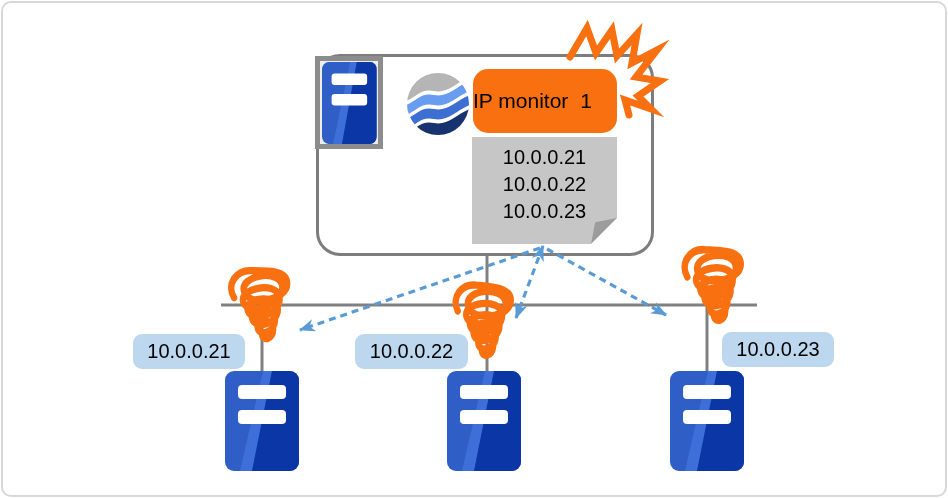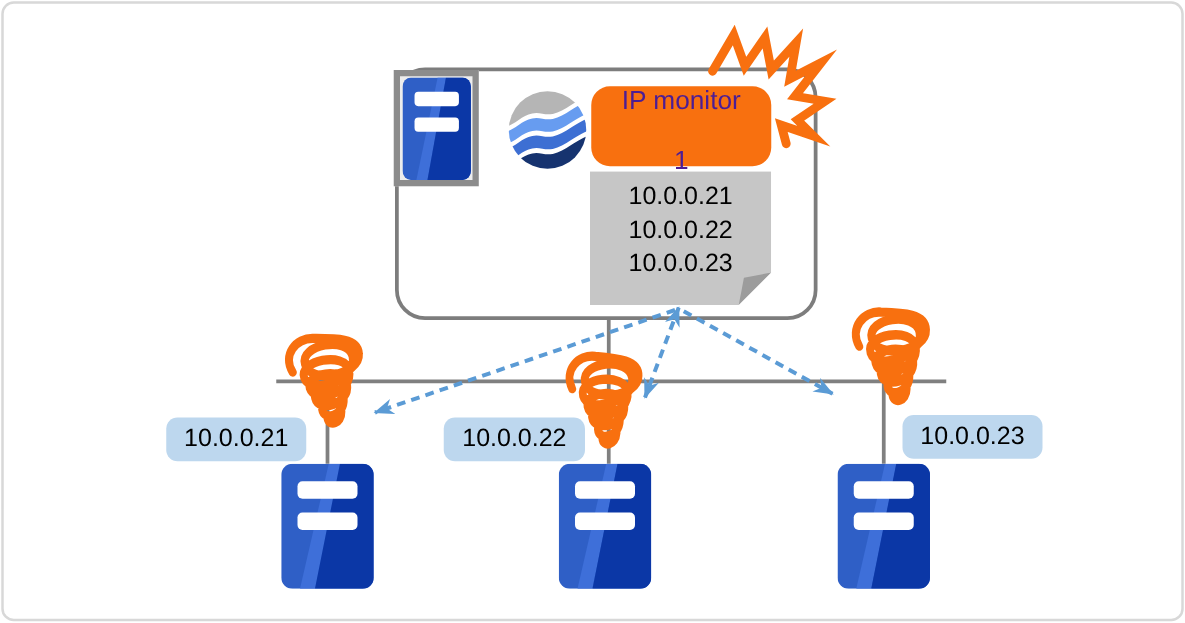--- a/index.html
+++ b/index.html
@@ -10,21 +10,21 @@
   
   .host-group{position:absolute;left:316px;top:54px;width:338px;height:202px;
               border:3px solid var(--container-gray);border-radius:24px;background:#fff;
               box-sizing:border-box;}
   .host-box{position:absolute;left:315px;top:56px;width:68px;height:93px;
             background:var(--hostbox-bg);border:5px solid var(--hostbox-border);
             box-sizing:border-box;}
   .badge{position:absolute;left:473px;top:69px;width:144px;height:64px;
          background:var(--accent-orange);border-radius:15px;
          display:flex;align-items:center;justify-content:flex-start;
-         color:#4c1d95;font-size:21px;flex-direction:column;}
+         color:#000000;font-size:21px;}
   .badge .gap{letter-spacing:6px;}
   
   .note{position:absolute;left:472px;top:137px;width:145px;height:107px;
         background:var(--note-gray);
         clip-path:polygon(0 0,100% 0,100% calc(100% - 26px),calc(100% - 26px) 100%,0 100%);}
   .note-fold{position:absolute;right:0;bottom:0;width:26px;height:26px;
              background:var(--note-fold-gray);
              clip-path:polygon(0 100%,16% 16%,100% 0);}
   .note-lines{padding-top:7px;text-align:center;font-size:20px;line-height:27px;color:#000;}
   

